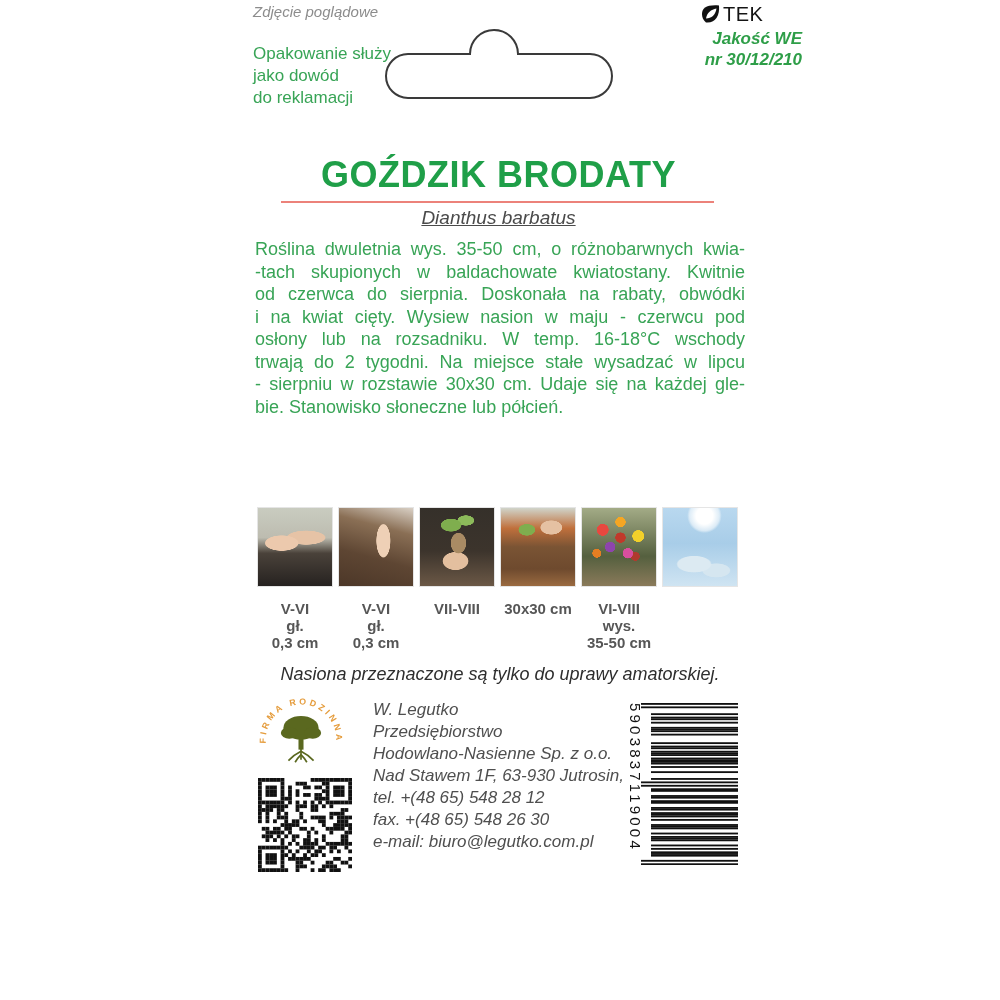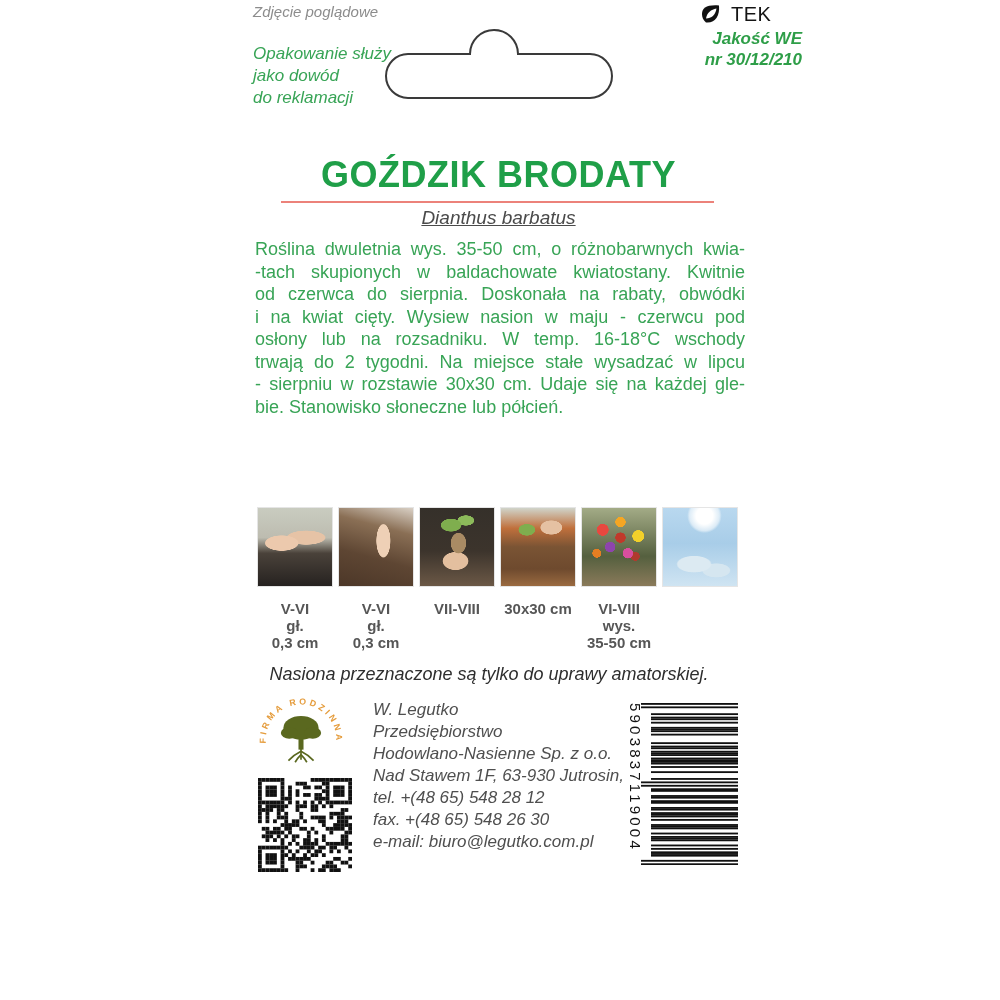--- a/index.html
+++ b/index.html
@@ -5,23 +5,23 @@
   :root{
     --green-title:#1f9f48; --green-text:#38a456; --green-note:#2e9e48;
     --red-line:#ec827a; --gray-note:#8c8c8c; --dark-text:#2e2e2e;
     --mid-gray:#4f4f4f; --label-gray:#565656; --logo-orange:#e59c3c; --tree-green:#5a681f;
   }
   html,body{margin:0;padding:0;background:#fff;}
   .canvas{position:relative;width:1000px;height:1000px;background:#ffffff;
           font-family:"Liberation Sans",sans-serif;overflow:hidden;padding-left:36px;}
 
   .preview-note{position:absolute;left:253px;top:3px;font-style:italic;font-size:15px;color:var(--gray-note);}
-  .claim-note{position:absolute;left:253px;top:43px;font-style:italic;font-size:17px;line-height:22px;color:var(--green-text);}
+  .claim-note{position:absolute;left:253px;top:43px;font-size:17px;line-height:22px;color:var(--green-text);}
   .hang-tab{position:absolute;left:384px;top:27px;}
-  .tek{position:absolute;left:699px;top:2px;display:flex;align-items:center;gap:8px;}
+  .tek{position:absolute;left:699px;top:2px;display:flex;align-items:center;gap:0;}
   .tek-text{font-size:20px;color:#141414;letter-spacing:.5px;}
   .quality{position:absolute;left:636px;top:28px;width:166px;text-align:right;font-weight:bold;font-style:italic;
            font-size:17px;line-height:21px;color:var(--green-note);}
 
   .title{position:absolute;left:250px;top:154px;width:497px;text-align:center;font-weight:bold;
          font-size:36px;color:var(--green-title);letter-spacing:.5px;}
   .red-line{position:absolute;left:281px;top:201px;width:433px;height:2px;background:var(--red-line);}
   .latin{position:absolute;left:250px;top:207px;width:497px;text-align:center;font-style:italic;
          font-size:19px;color:#4a4a4a;text-decoration:underline;}
 
@@ -60,21 +60,21 @@
   .p6{left:663px;background:
       radial-gradient(circle 24px at 56% 10%,#ffffff 35%,rgba(255,255,255,.55) 62%,rgba(255,255,255,0) 72%),
       radial-gradient(ellipse 27px 13px at 42% 72%,#dceaf2 60%,rgba(0,0,0,0) 66%),
       radial-gradient(ellipse 22px 11px at 72% 80%,#d5e6f0 60%,rgba(0,0,0,0) 66%),
       linear-gradient(180deg,#b9d8ef 0%,#a8cde8 45%,#cfe4f2 100%);}
 
   .cap{position:absolute;top:600px;width:110px;text-align:center;font-weight:bold;font-size:15px;
        line-height:17px;color:var(--label-gray);}
   .c1{left:240px;} .c2{left:321px;} .c3{left:402px;} .c4{left:483px;} .c5{left:564px;}
 
-  .amateur{position:absolute;left:239px;top:664px;width:500px;text-align:center;font-style:italic;
+  .amateur{position:absolute;left:250px;top:664px;width:500px;text-align:center;font-style:italic;
            font-size:18px;color:var(--dark-text);}
 
   .logo{position:absolute;left:259px;top:696px;}
   .qr{position:absolute;left:258px;top:778px;width:94px;height:94px;}
   .address{position:absolute;left:373px;top:699px;font-style:italic;font-size:17px;line-height:22px;color:var(--mid-gray);}
 
   .barcode{position:absolute;left:601px;top:728px;width:162px;height:112px;transform:rotate(90deg);}
   .barcode svg{position:absolute;left:0;top:0;}
   .barcode-digits{position:absolute;left:0;top:94px;width:164px;font-size:15px;letter-spacing:3.2px;
                   color:#111;white-space:nowrap;}

